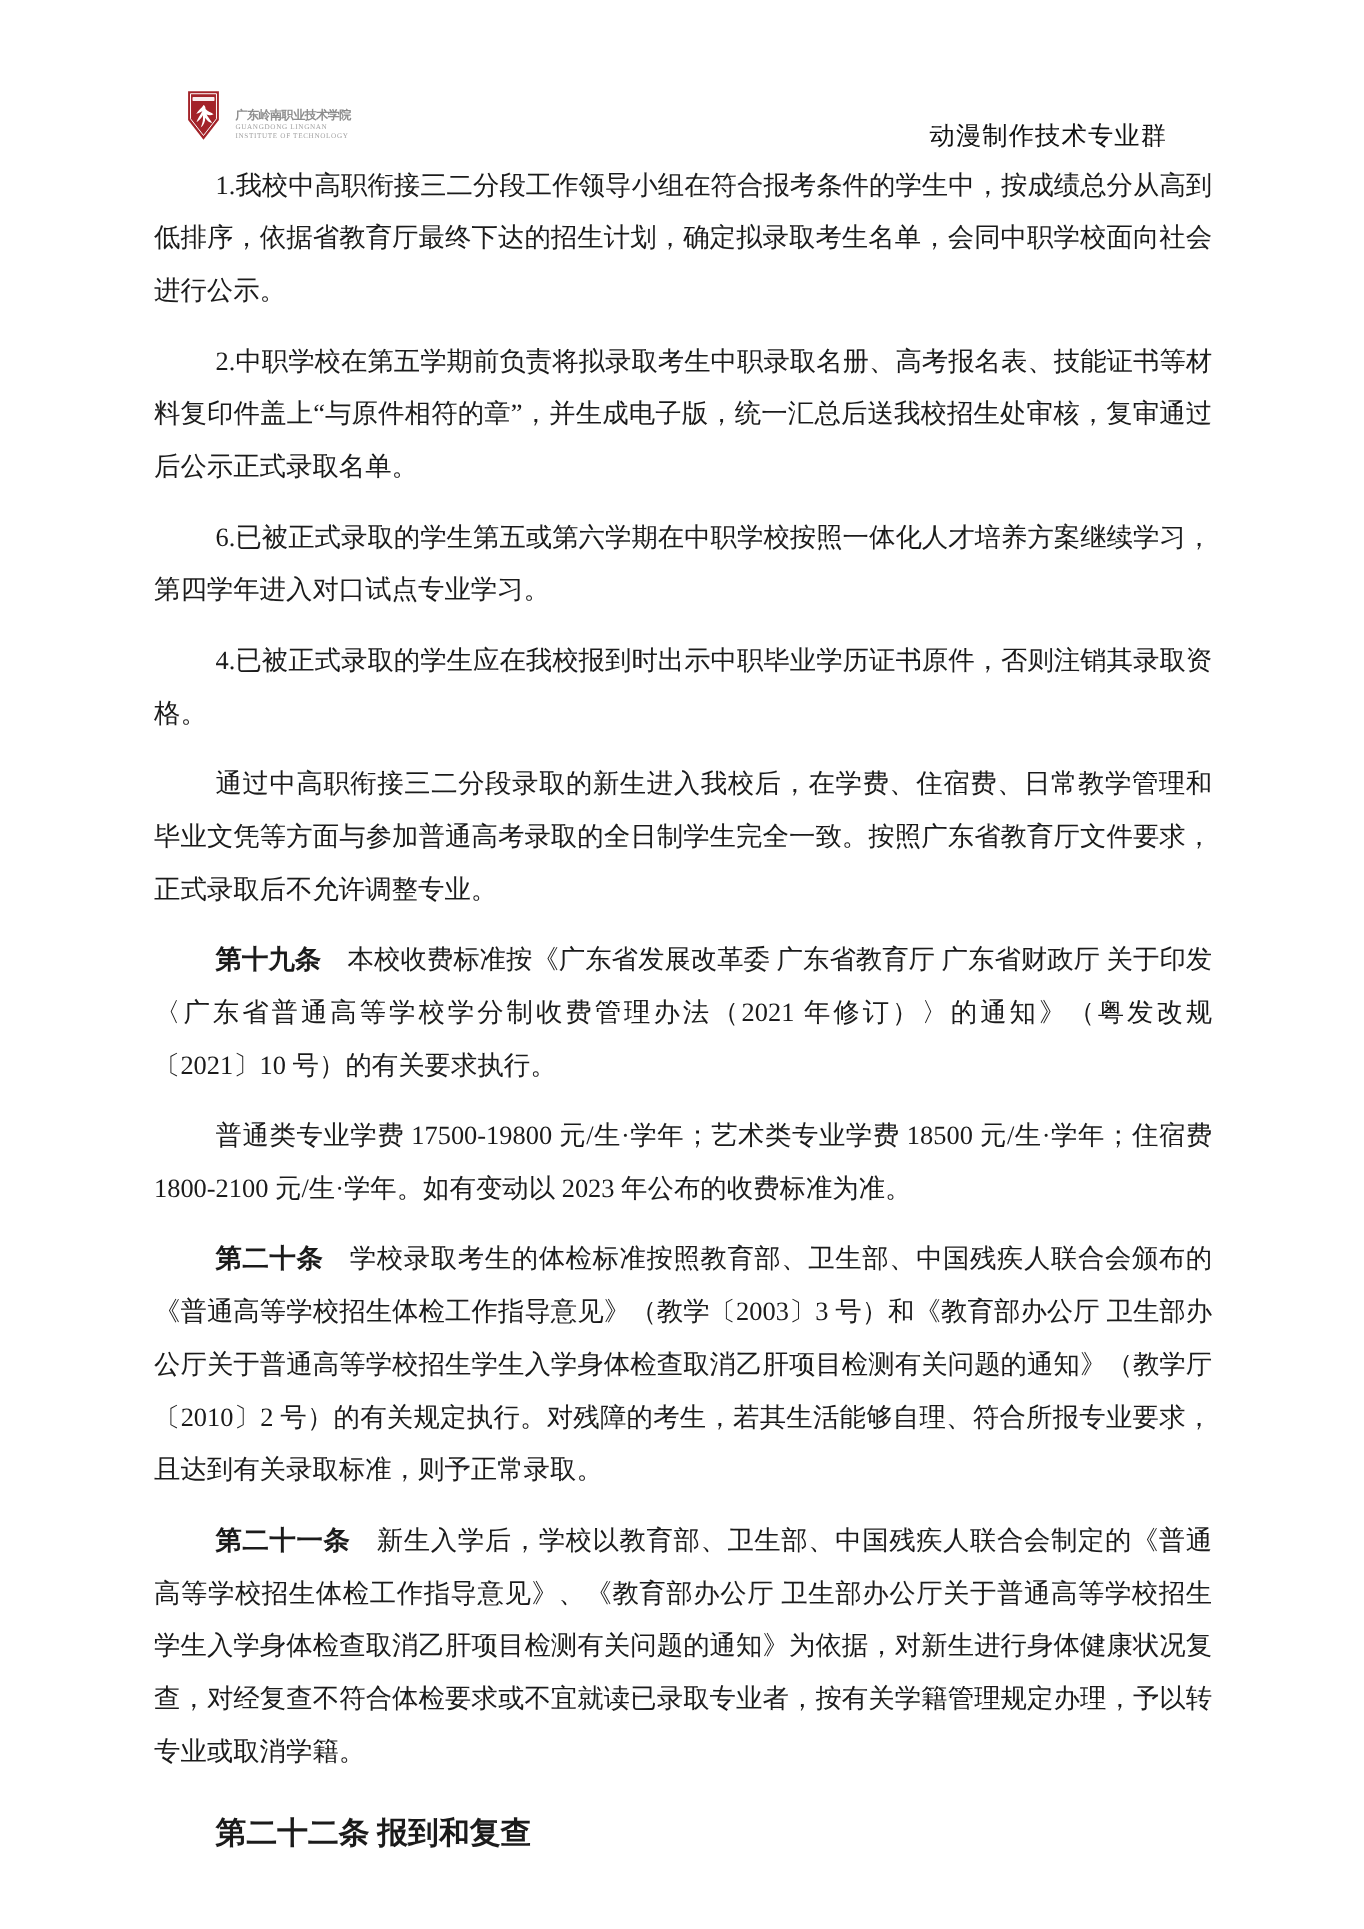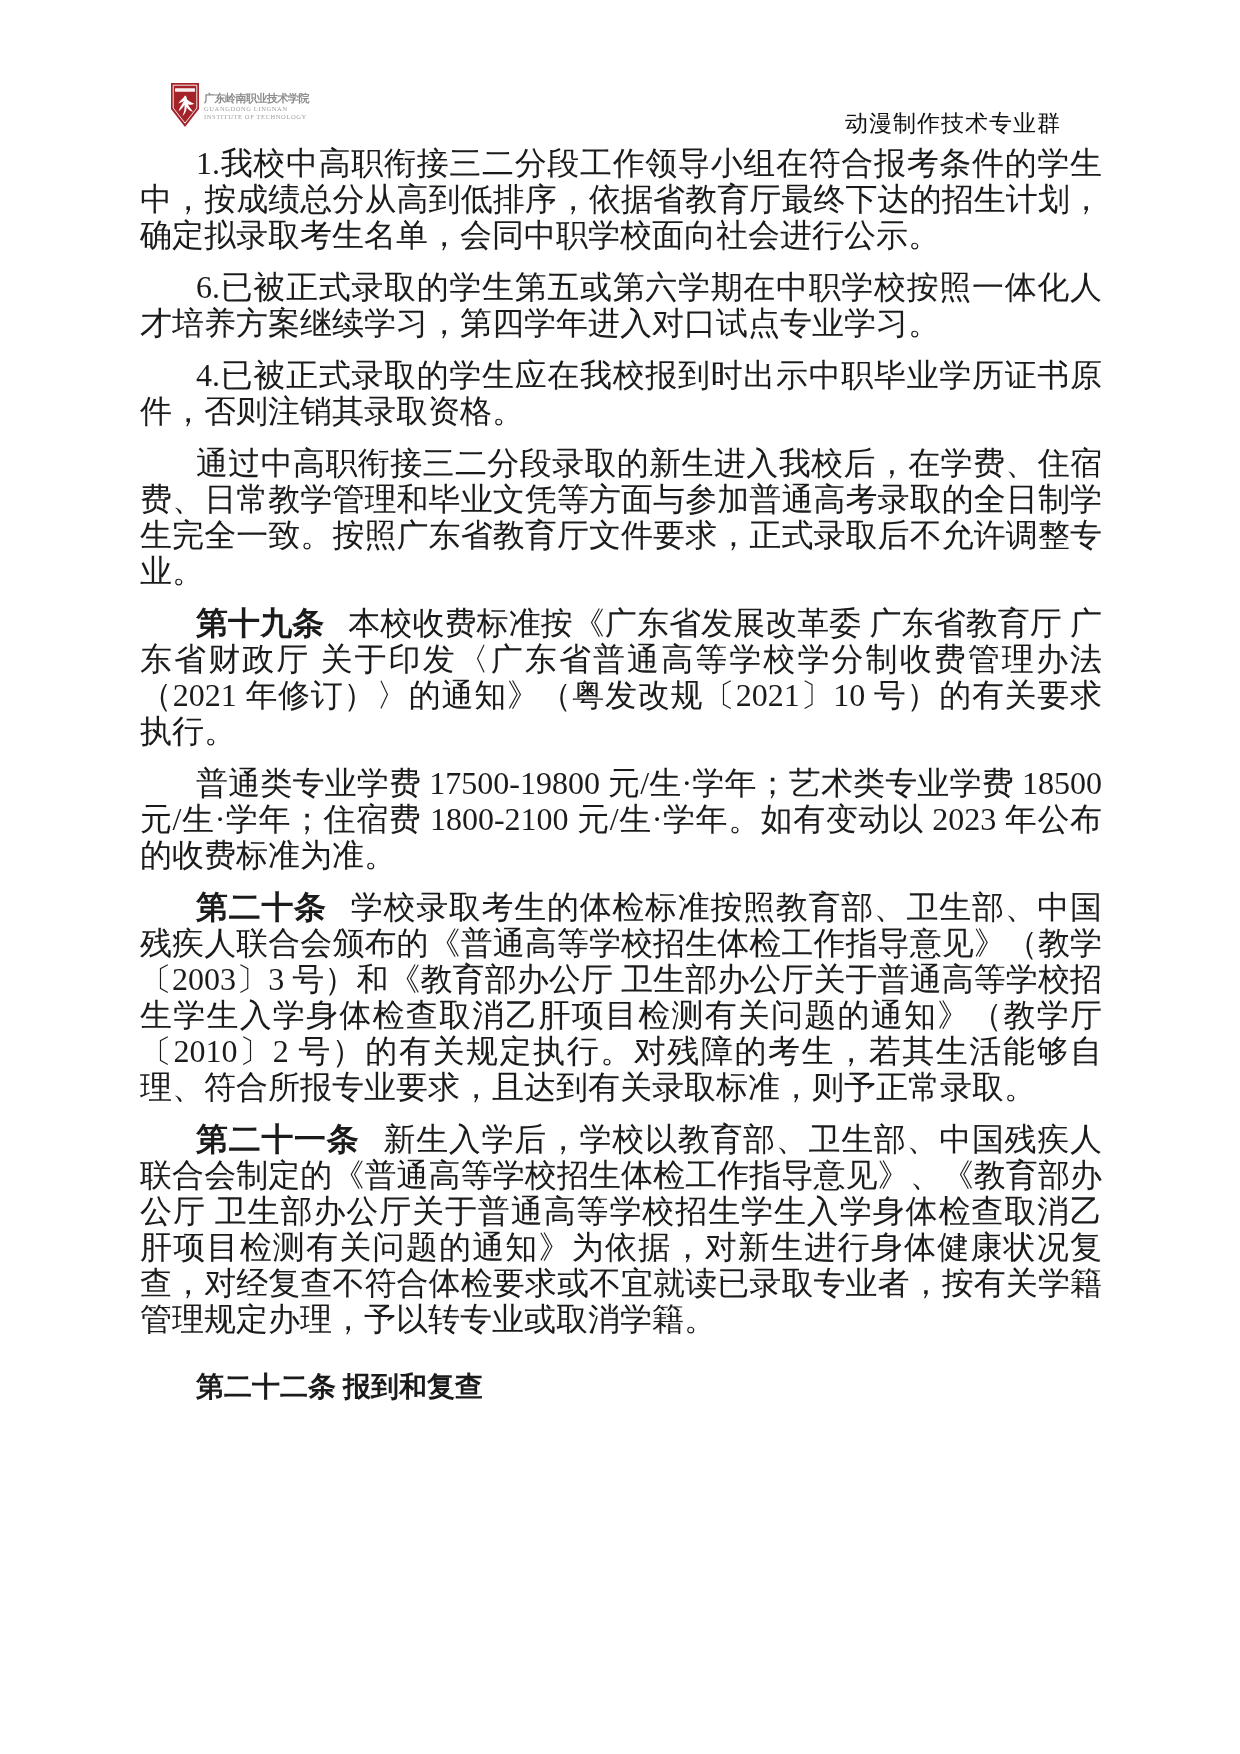--- a/index.html
+++ b/index.html
@@ -12,22 +12,22 @@
     position:relative;
     width:1240px; height:1754px;
     background:#ffffff;
     overflow:hidden;
   }
   
   .brand {
     position:absolute;
     left:170px; top:82px;
     display:flex;
-    align-items:flex-start;
-    gap:4px;
+    align-items:flex-end;
+    gap:14px;
   }
   .crest { display:block; }
   .brand-text { padding-top:10px; }
   .brand-cn {
     font-size:11px;
     letter-spacing:-0.5px;
     color:#8d8d8d;
     font-weight:bold;
     line-height:13px;
     white-space:nowrap;
@@ -49,22 +49,22 @@
     white-space:nowrap;
   }
   
   .content {
     position:absolute;
     left:140px; top:145px;
     width:962px;
     color:#1b1b1b;
   }
   .para {
-    font-size:32px;
-    line-height:36px;
+    font-size:24px;
+    line-height:48px;
     text-align:justify;
     text-indent:56px;
     margin:0 0 16px 0;
   }
   .lead {
     font-weight:bold;
     margin-right:24px;
   }
   .heading {
     font-size:28px;
@@ -94,20 +94,21 @@
       </div>
     </div>
   </div>
 
   <div class="hdr-title">动漫制作技术专业群</div>
 
   <div class="content">
 
     <p class="para">1.我校中高职衔接三二分段工作领导小组在符合报考条件的学生中，按成绩总分从高到低排序，依据省教育厅最终下达的招生计划，确定拟录取考生名单，会同中职学校面向社会进行公示。</p>
 
+    <p class="para">2.中职学校在第五学期前负责将拟录取考生中职录取名册、高考报名表、技能证书等材料复印件盖上“与原件相符的章”，并生成电子版，统一汇总后送我校招生处审核，复审通过后公示正式录取名单。</p>
 
     <p class="para">6.已被正式录取的学生第五或第六学期在中职学校按照一体化人才培养方案继续学习，第四学年进入对口试点专业学习。</p>
 
     <p class="para">4.已被正式录取的学生应在我校报到时出示中职毕业学历证书原件，否则注销其录取资格。</p>
 
 
     <p class="para">通过中高职衔接三二分段录取的新生进入我校后，在学费、住宿费、日常教学管理和毕业文凭等方面与参加普通高考录取的全日制学生完全一致。按照广东省教育厅文件要求，正式录取后不允许调整专业。</p>
 
     <p class="para"><b class="lead">第十九条</b><span>本校收费标准按《广东省发展改革委 广东省教育厅 广东省财政厅 关于印发〈广东省普通高等学校学分制收费管理办法（2021 年修订）〉的通知》（粤发改规〔2021〕10 号）的有关要求执行。</span></p>
 

